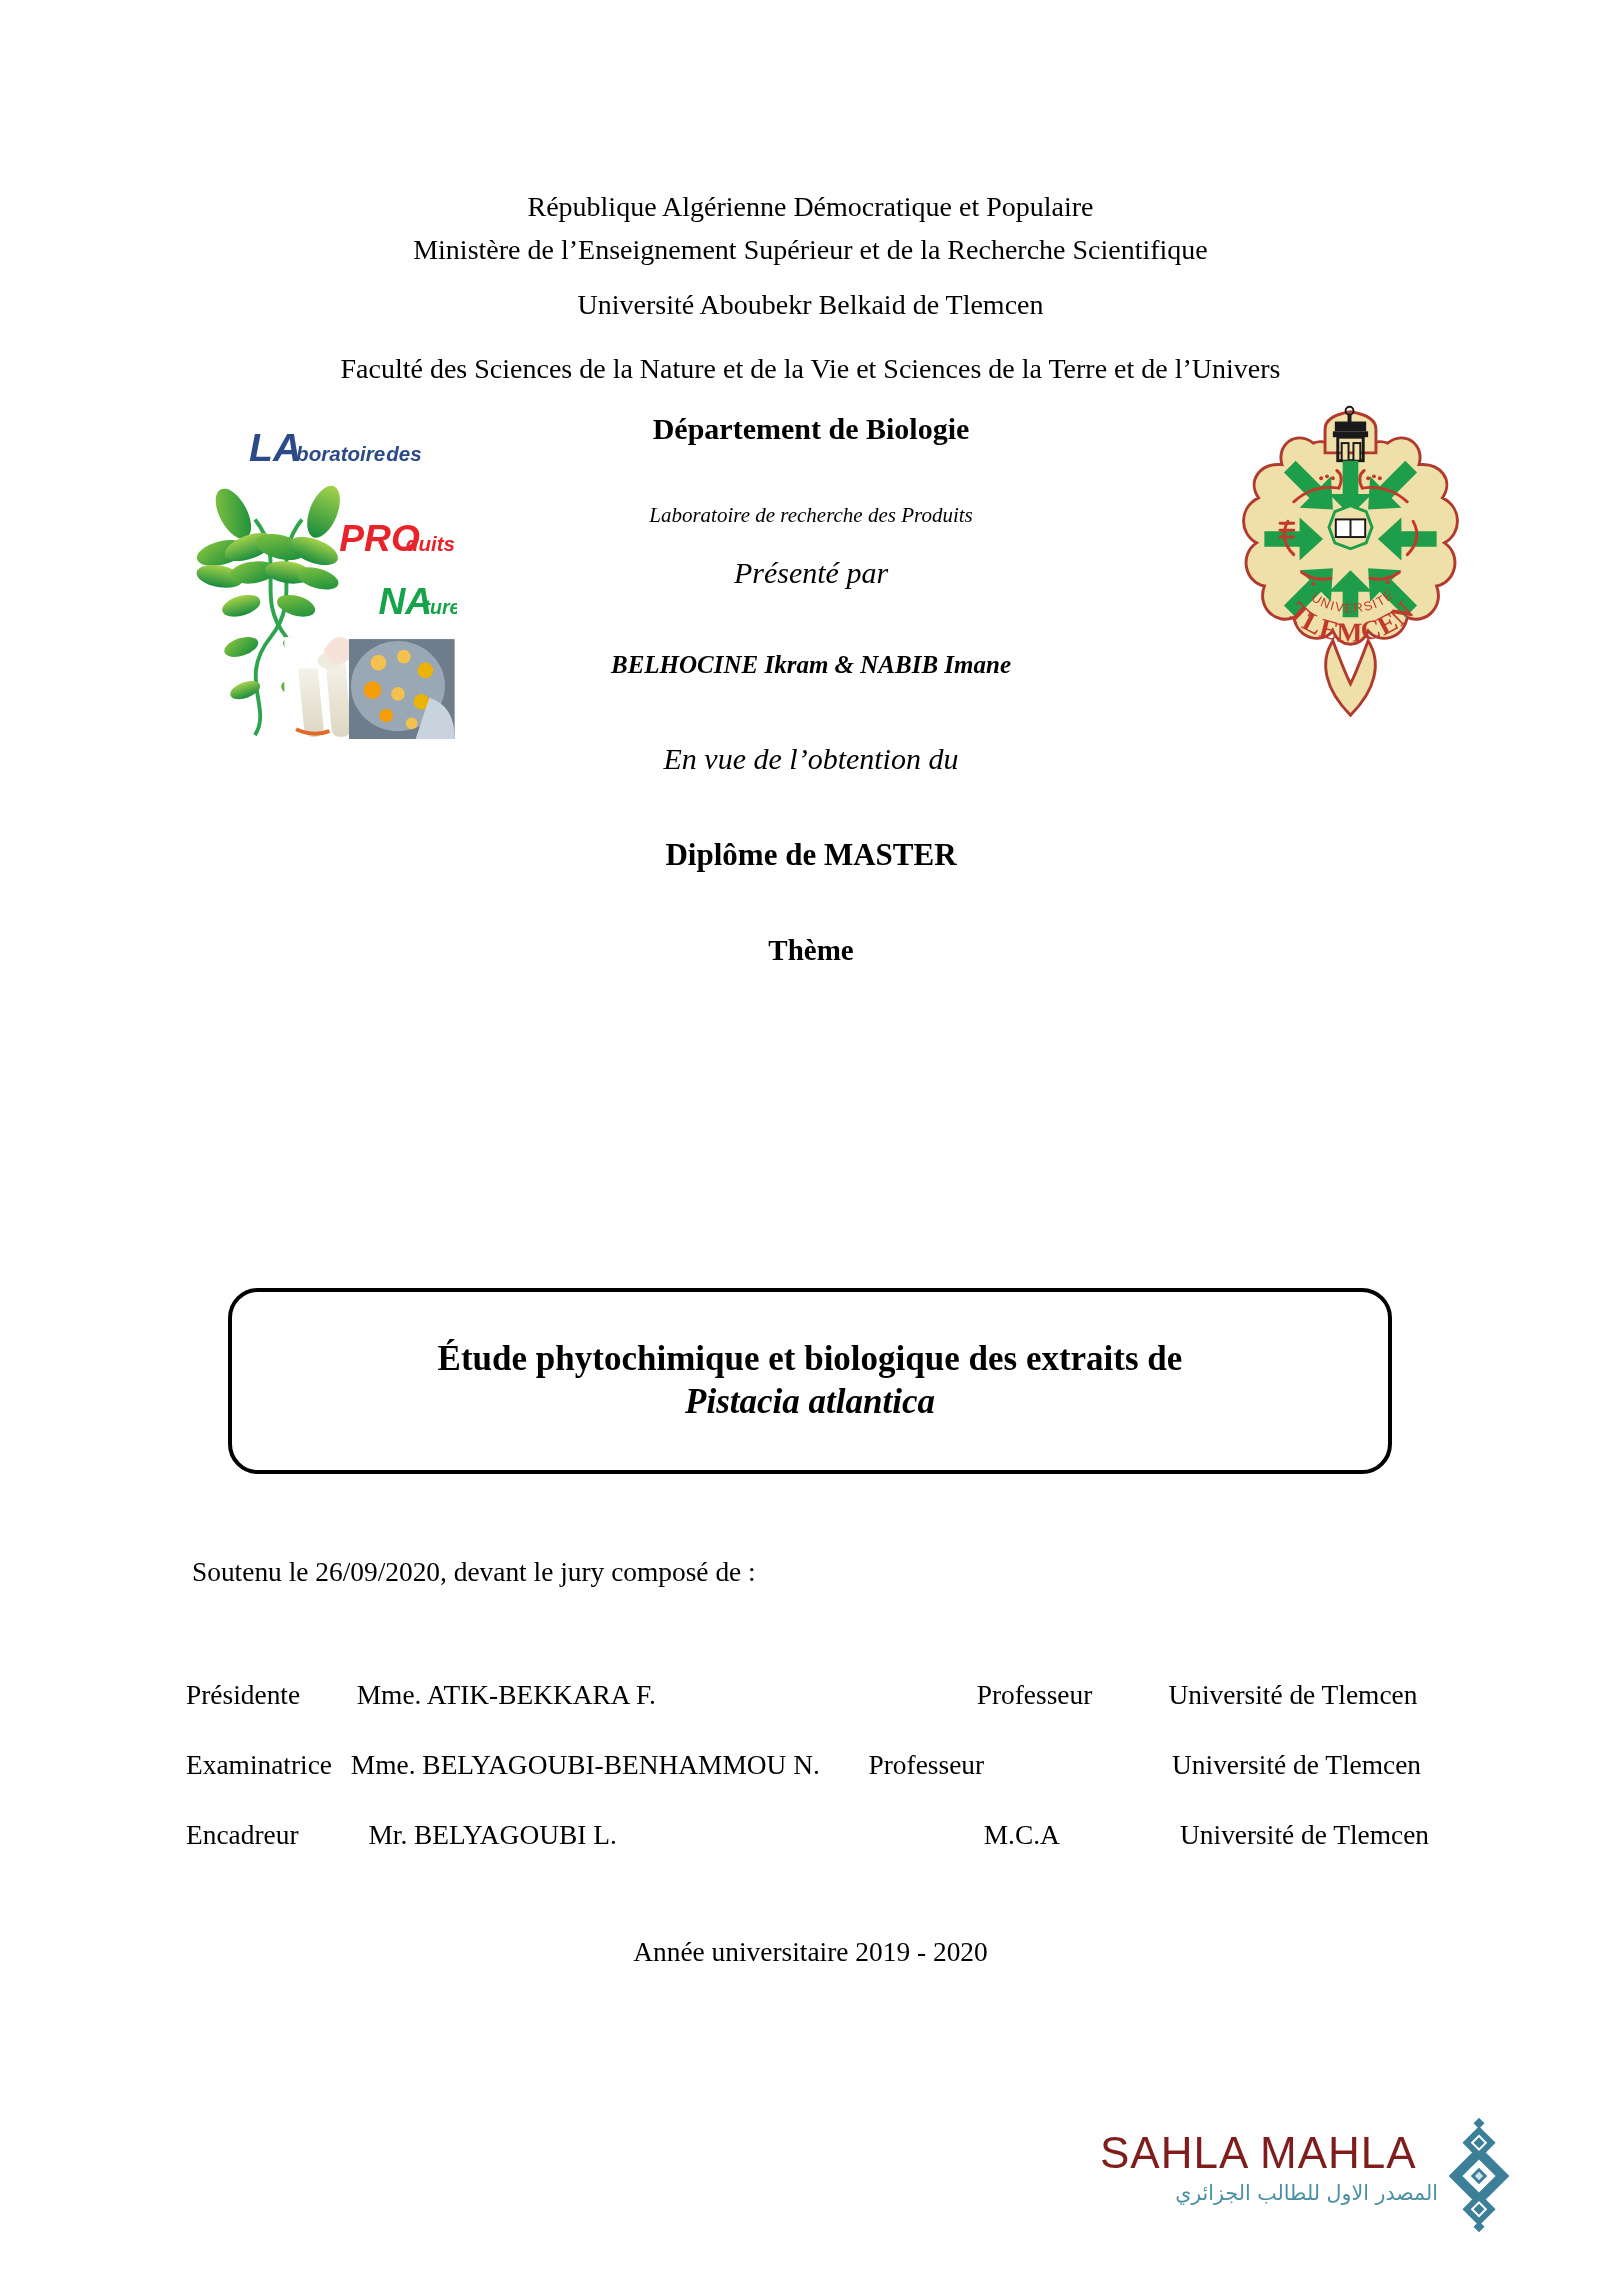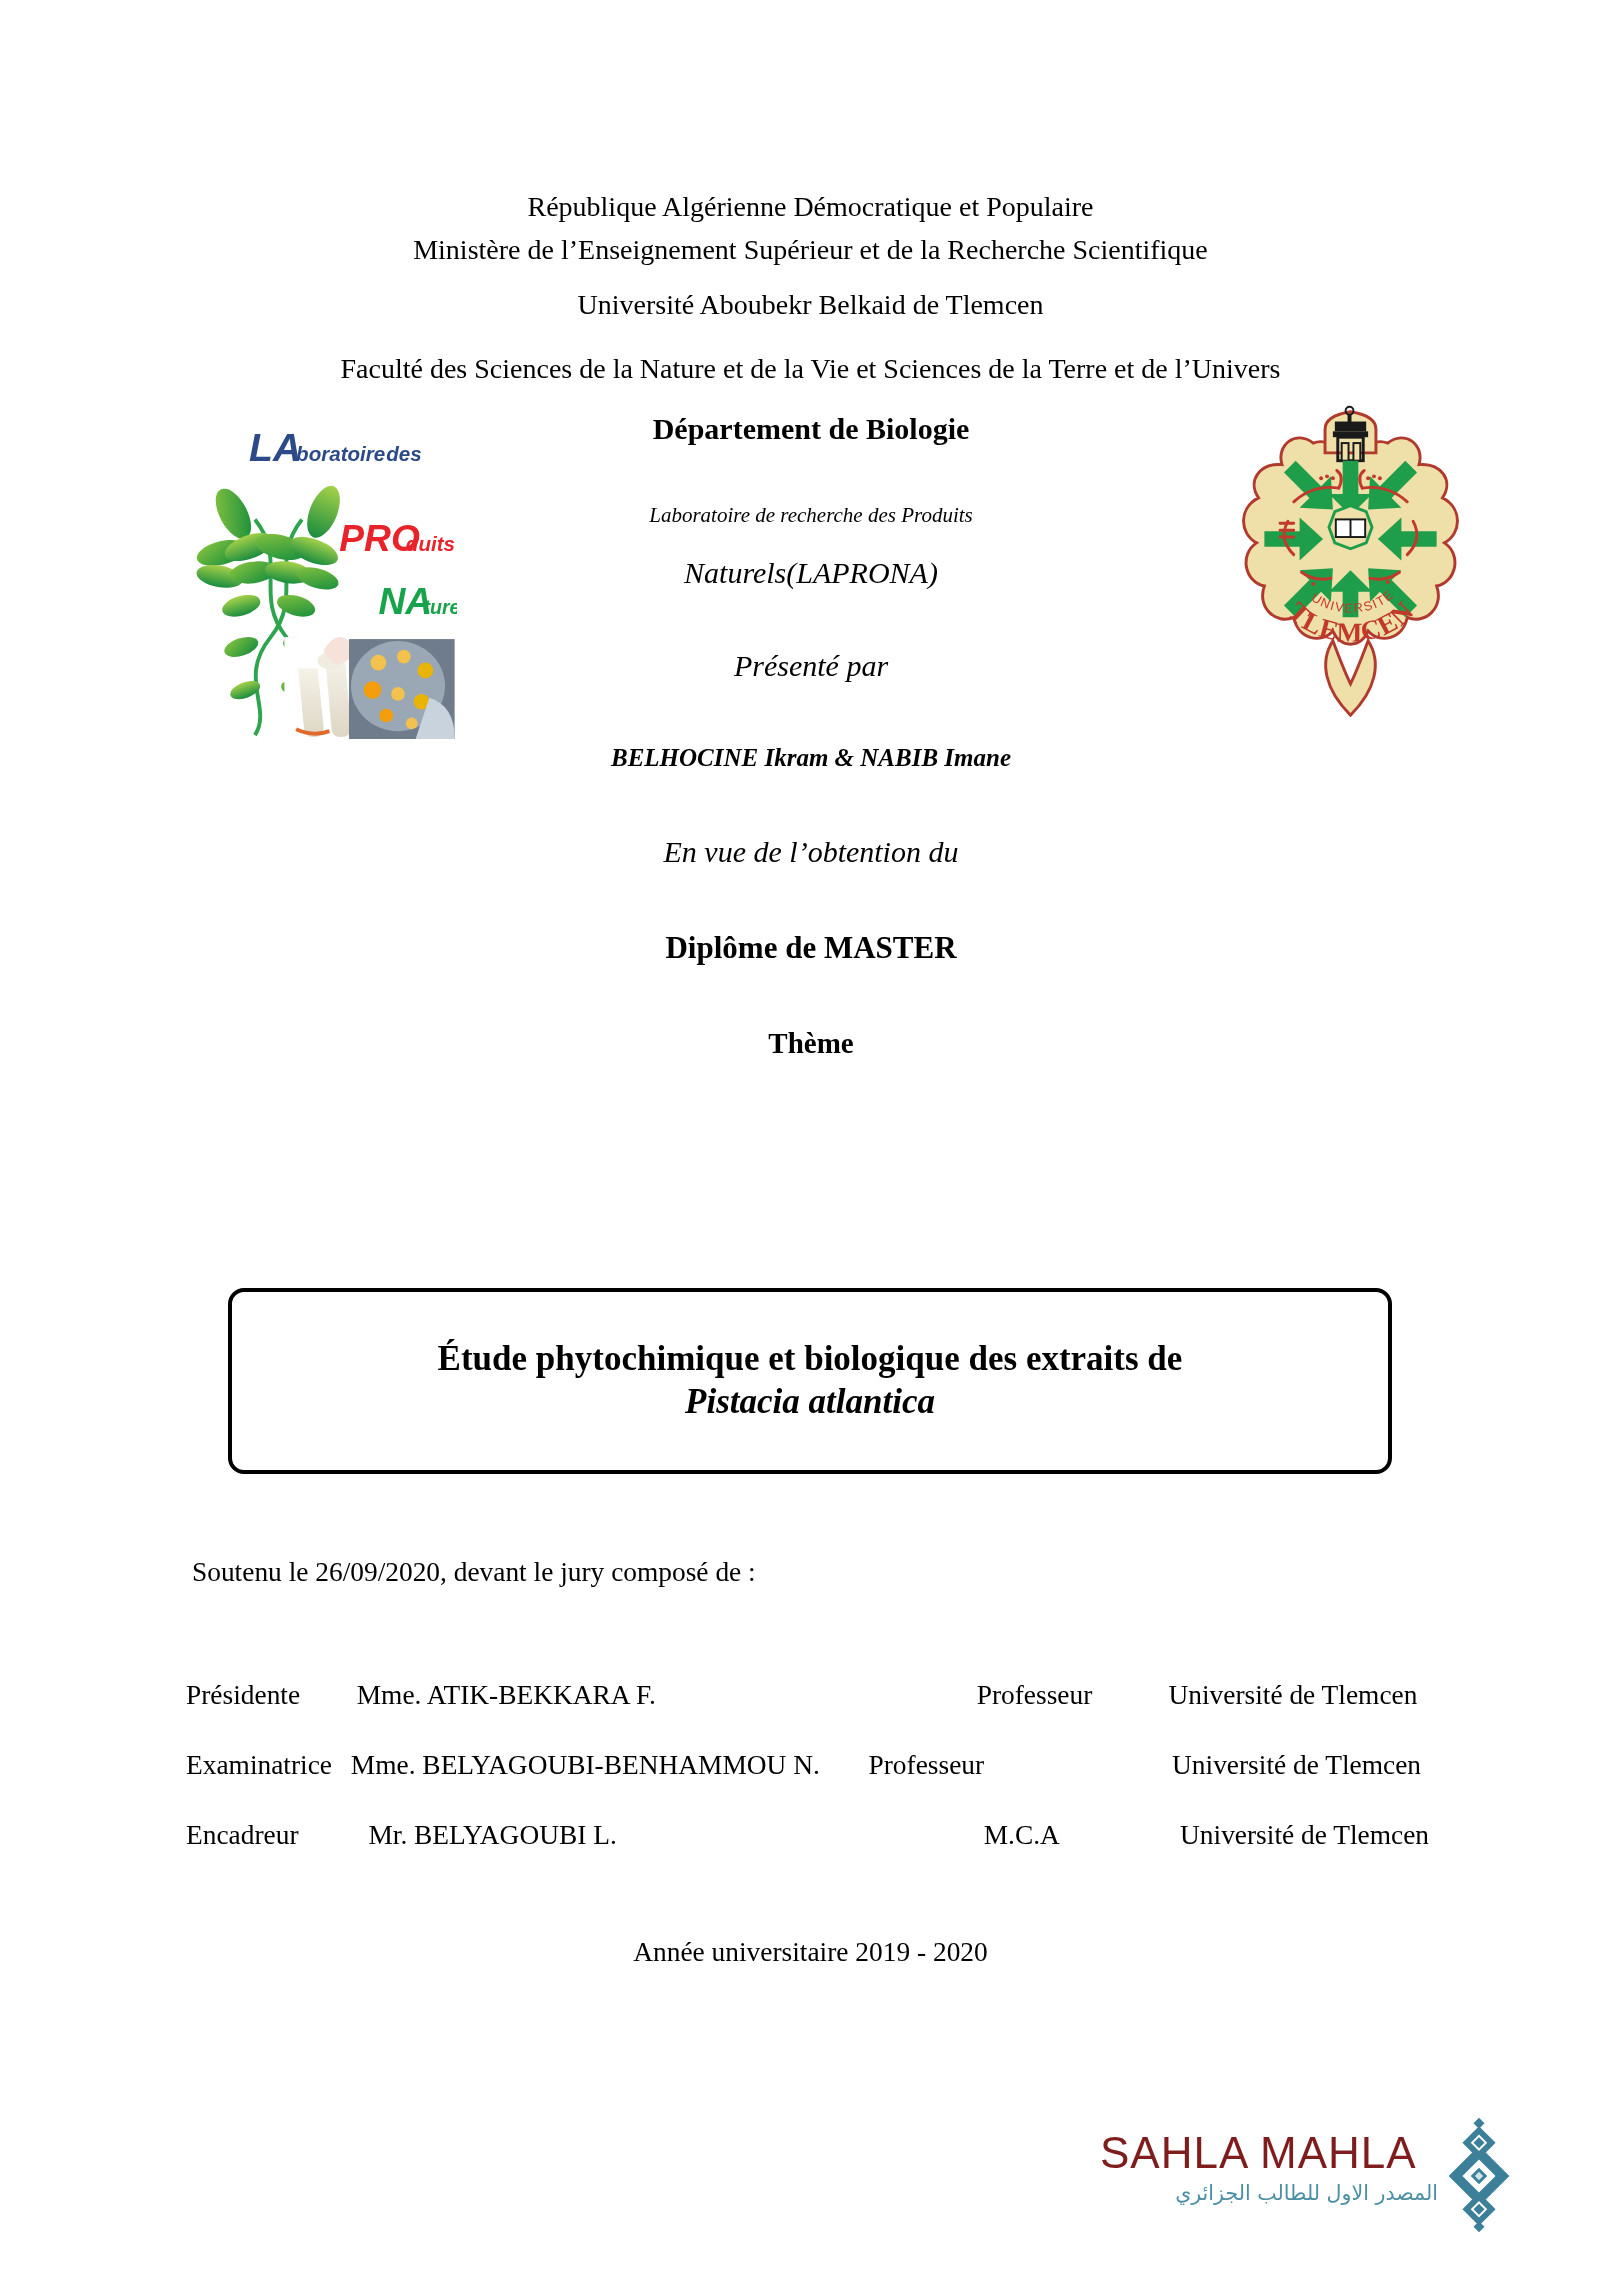--- a/index.html
+++ b/index.html
@@ -127,21 +127,21 @@
   }
 
   
   .title-box {
     position: absolute;
     left: 228px;
     top: 1288px;
     width: 1164px;
     height: 186px;
     border: 4.9px solid #000;
-    border-radius: 16px;
+    border-radius: 30px;
     box-sizing: border-box;
     display: flex;
     flex-direction: column;
     align-items: center;
     justify-content: center;
     background: #fff;
   }
   .title-l1 {
     font-size: 35px;
     font-weight: bold;
@@ -415,21 +415,20 @@
       <path id="arcT" d="M 58 206 A 76 60 0 0 0 202 206" fill="none"></path>
       <text font-family="Liberation Serif, serif" font-size="28" font-weight="bold" fill="#c0392b" letter-spacing="1">
         <textPath href="#arcT" startOffset="8%">TLEMCEN</textPath>
       </text>
     </svg>
   </div>
 
   <div class="center-col">
     <div class="dept">Département de Biologie</div>
     <div class="lab-line1">Laboratoire de recherche des Produits</div>
-    <div class="lab-line2">Naturels(LAPRONA)</div>
     <div class="presente">Présenté par</div>
     <div class="authors">BELHOCINE Ikram &amp; NABIB Imane</div>
     <div class="envue">En vue de l’obtention du</div>
     <div class="diplome">Diplôme de MASTER</div>
     <div class="theme">Thème</div>
   </div>
 
   <div class="title-box">
     <div class="title-l1">Étude phytochimique et biologique des extraits de</div>
     <div class="title-l2">Pistacia atlantica</div>

